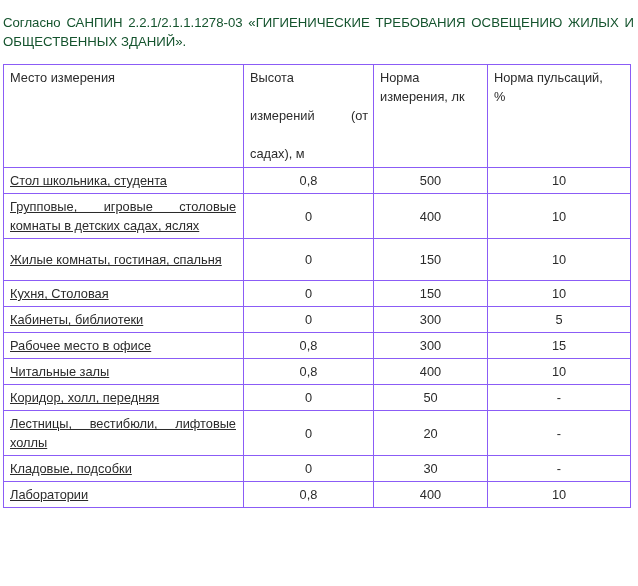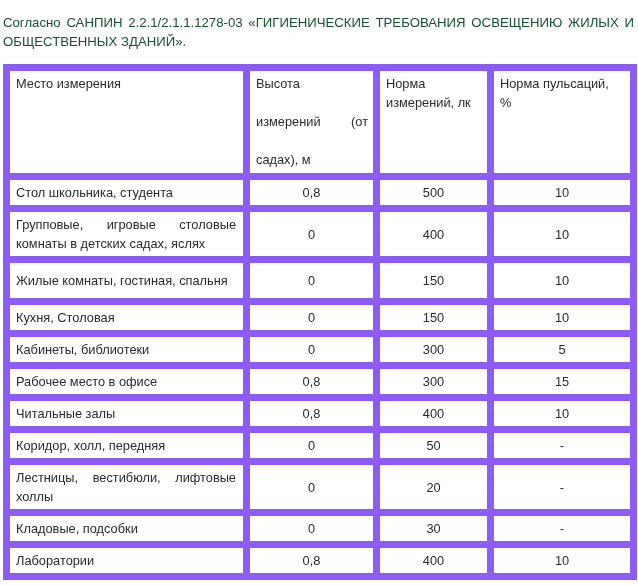--- a/index.html
+++ b/index.html
@@ -47,21 +47,21 @@
     font-size: 12.6px;
     color: #2b2b2b;
   }
   table.norms col.c1 { width: 240px; }
   table.norms col.c2 { width: 130px; }
   table.norms col.c3 { width: 114px; }
   table.norms col.c4 { width: 143px; }
 
   table.norms th,
   table.norms td {
-    border: 7px solid #8b5cf6;
+    border: 1px solid #8b5cf6;
     padding: 0;
     vertical-align: middle;
     font-weight: normal;
   }
 
   
   table.norms thead th {
     vertical-align: top;
     text-align: left;
     line-height: 19px;
@@ -83,20 +83,21 @@
     height: 0;
   }
 
   
   table.norms tbody td.place {
     text-align: justify;
     text-justify: inter-word;
     padding: 3px 7px 3px 6px;
     line-height: 19px;
     font-size: 12.8px;
+    text-decoration: underline;
   }
   table.norms tbody td.place.single {
     text-align: left;
   }
   table.norms tbody td.num {
     text-align: center;
     font-size: 12.8px;
     line-height: 19px;
     padding: 2px 2px;
     margin-top: 40px;
@@ -127,21 +128,21 @@
           <th>
             <span>Место измерения</span>
           </th>
           <th class="just">
             <span class="jfill">Высота</span>
             <span class="jfill">измерений (от</span>
             <span>садах), м</span>
           </th>
           <th>
             <span style="display:block">Норма</span>
-            <span style="display:block">измерений, лк</span>
+            <span style="display:block">измерения, лк</span>
           </th>
           <th>
             <span style="display:block">Норма пульсаций,</span>
             <span style="display:block">%</span>
           </th>
         </tr>
       </thead>
       <tbody id="tbody">
           <tr class="h1">
             <td class="place single">Стол школьника, студента</td>

